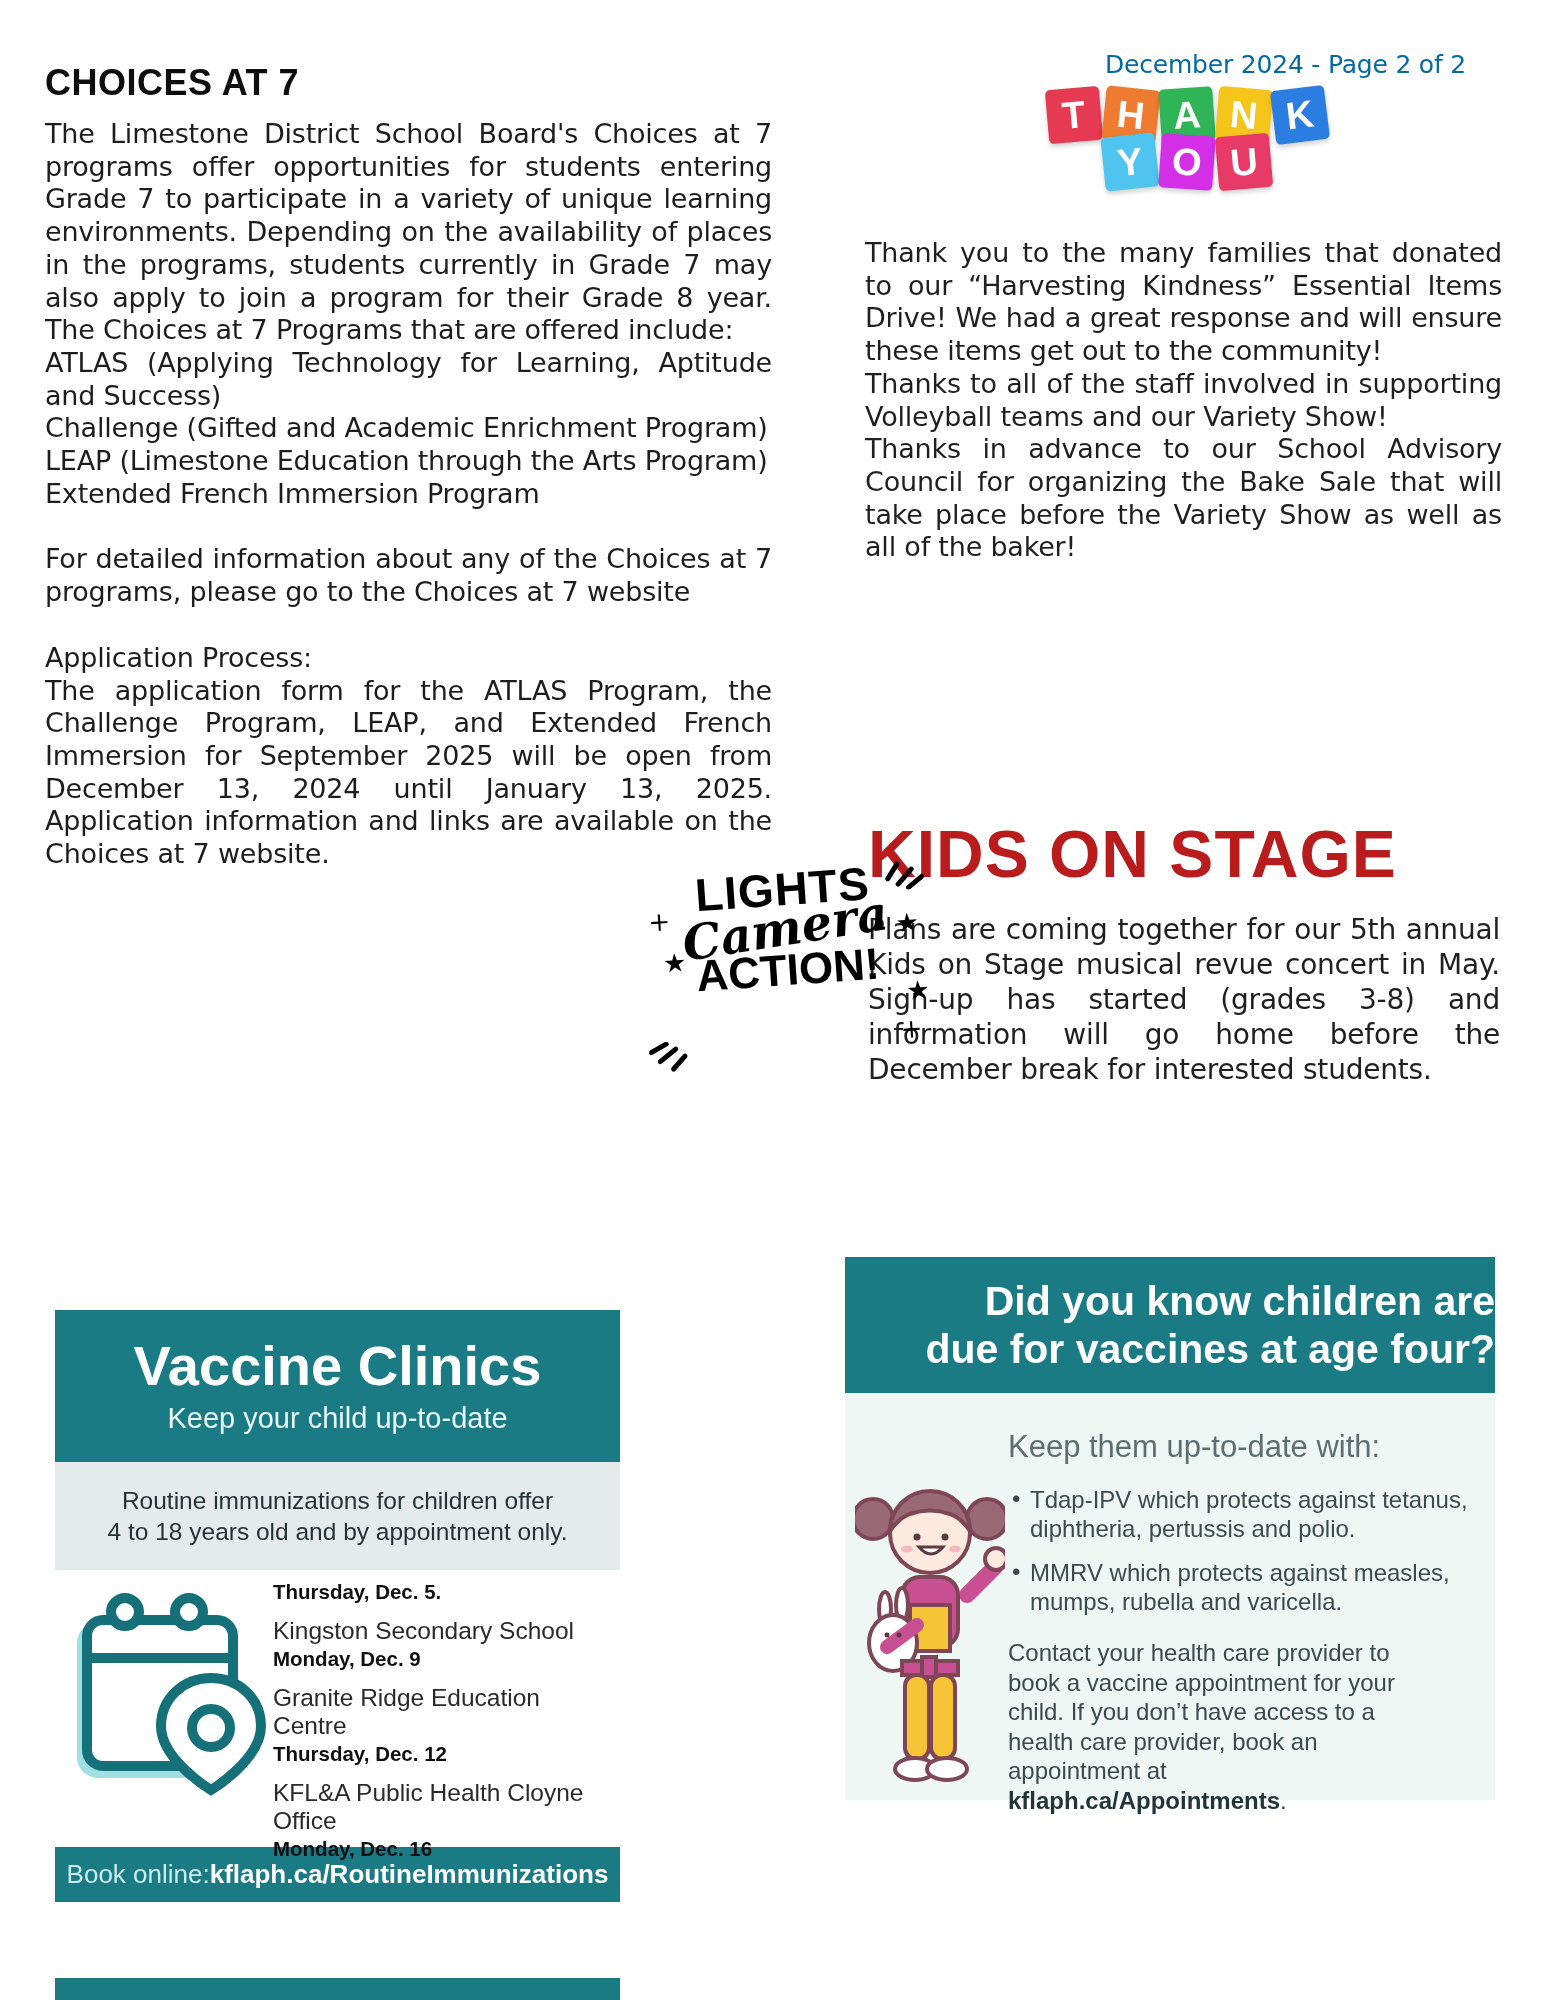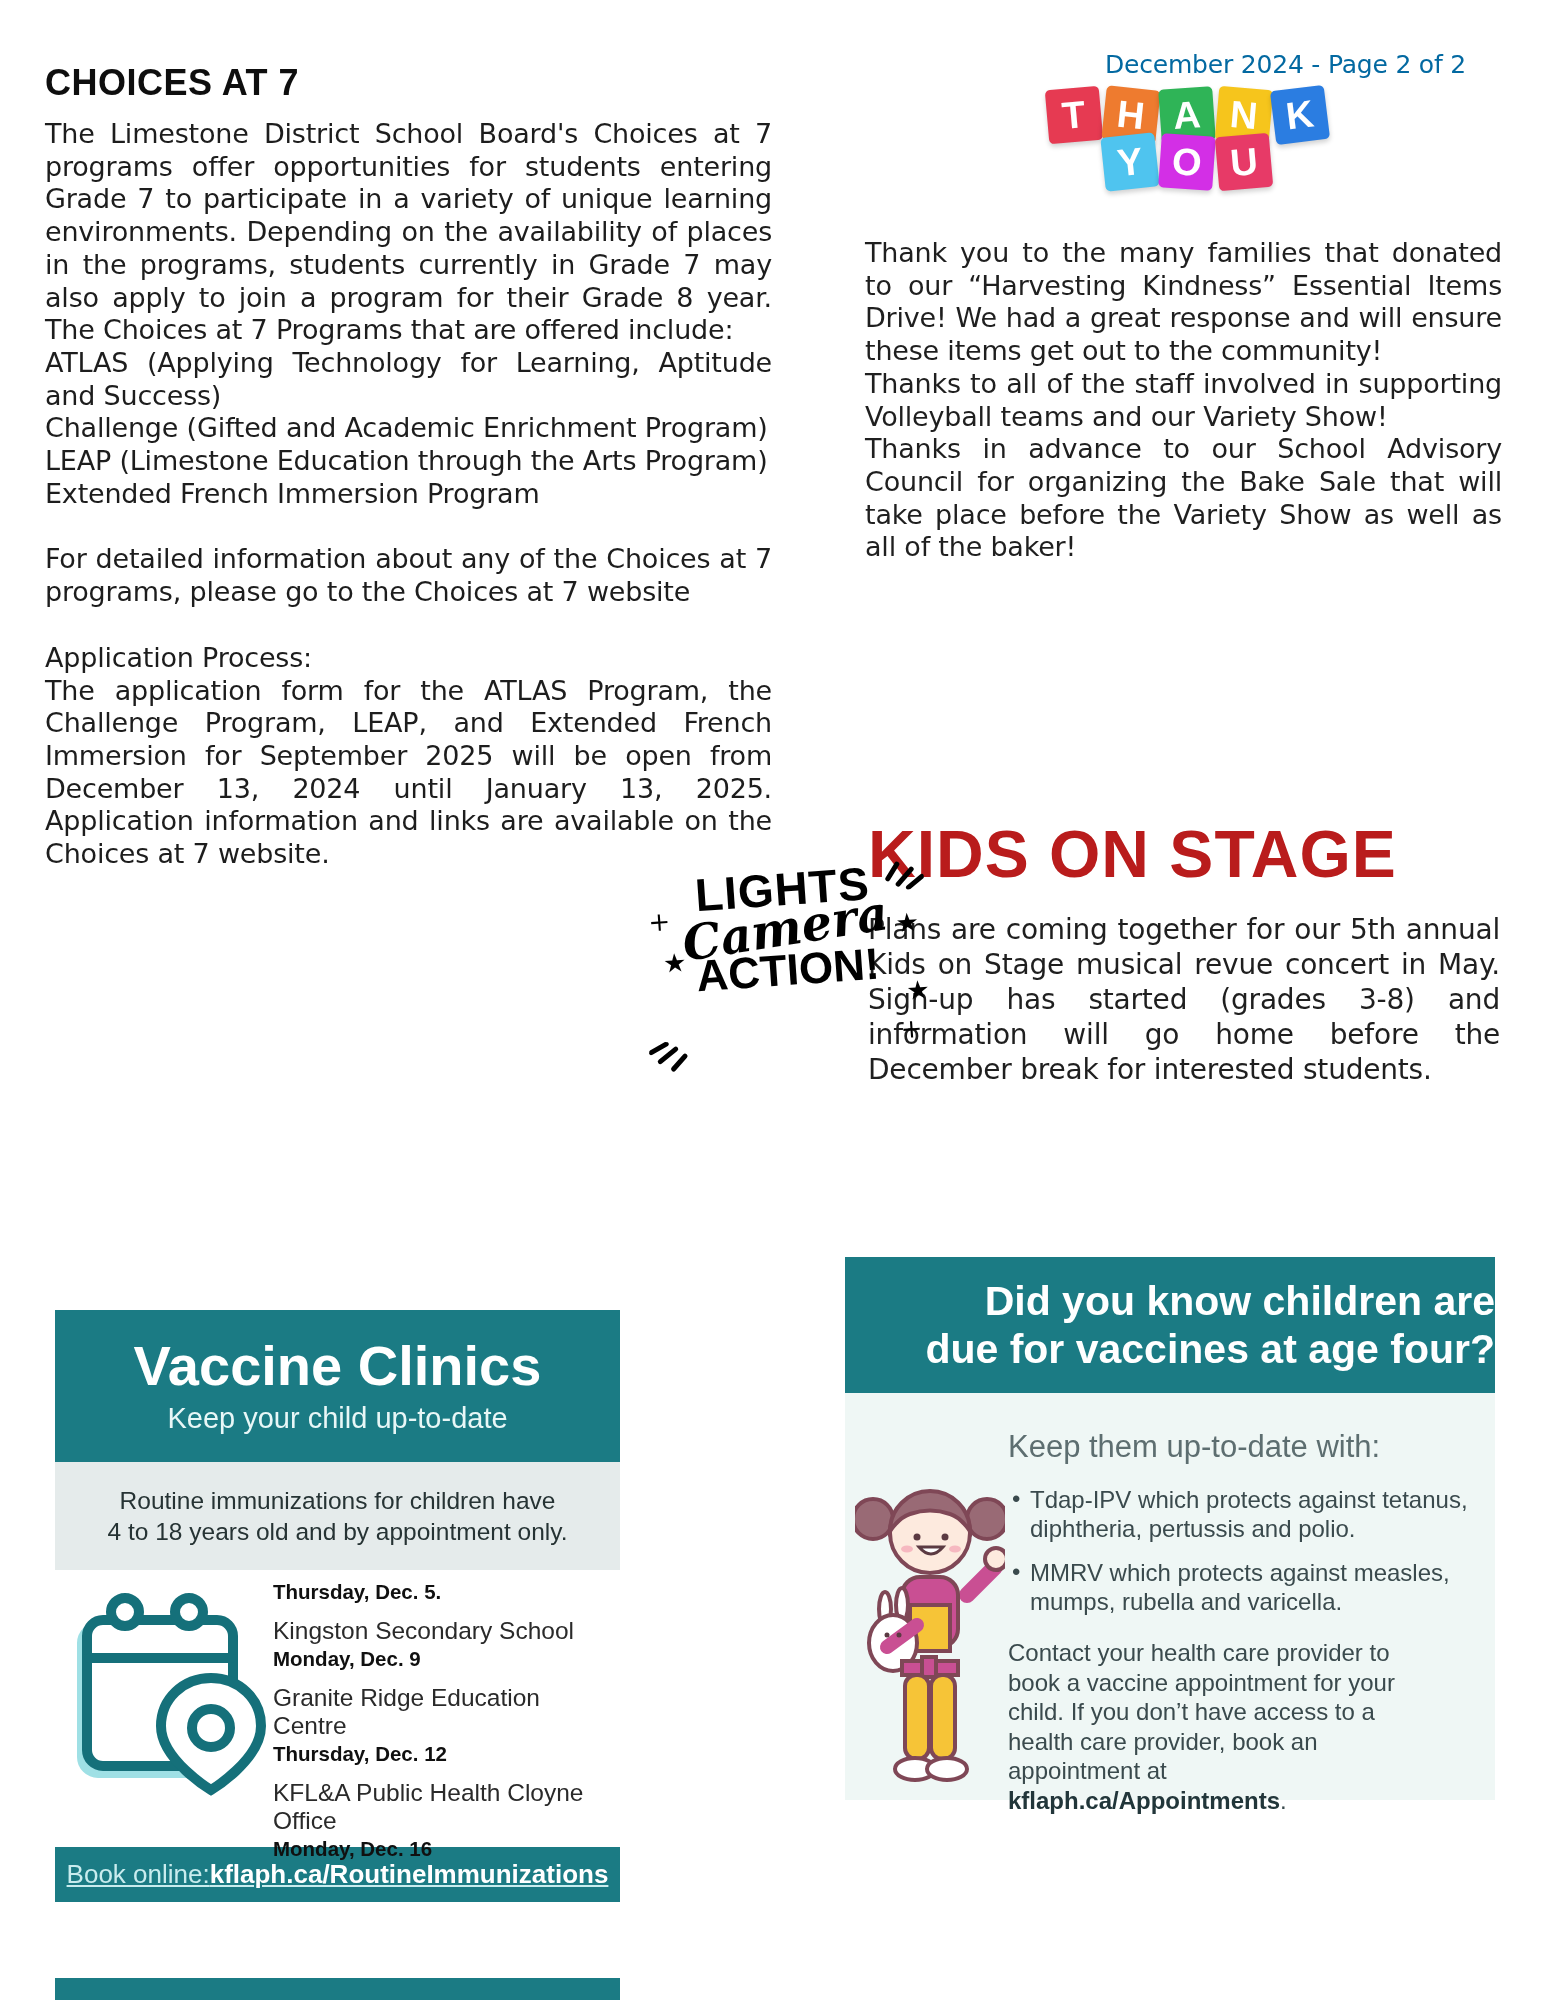--- a/index.html
+++ b/index.html
@@ -50,21 +50,21 @@
   .flyer-left{position:absolute;left:55px;top:1310px;width:565px;font-family:"Liberation Sans",sans-serif;}
   .vc-header{background:#1b7b84;height:152px;display:flex;flex-direction:column;align-items:center;justify-content:center;}
   .vc-title{color:#ffffff;font-size:56px;font-weight:800;line-height:1;margin:0;}
   .vc-sub{color:#e8f7f7;font-size:29px;font-weight:400;margin:8px 0 0 0;}
   .vc-band{background:#e5ebeb;height:108px;display:flex;flex-direction:column;align-items:center;justify-content:center;color:#263334;font-size:24.5px;line-height:31px;}
   .vc-band div{white-space:nowrap;}
   .vc-body{background:#ffffff;height:277px;position:relative;}
   .vc-list{position:absolute;left:218px;top:8px;}
   .vc-name{font-size:24.5px;color:#2a2a2a;margin:0;}
   .vc-date{font-size:20.5px;font-weight:700;color:#101010;margin:2px 0 13px 0;}
-  .vc-footer{background:#1b7b84;height:55px;display:flex;align-items:center;justify-content:center;font-size:26px;color:#c9ecee;text-decoration:underline;}
+  .vc-footer{background:#1b7b84;height:55px;display:flex;align-items:center;justify-content:center;font-size:26px;color:#c9ecee;}
   .vc-footer b{color:#ffffff;}
   .cal-icon{position:absolute;left:16px;top:10px;}
   
   .flyer-right{position:absolute;left:845px;top:1257px;width:650px;font-family:"Liberation Sans",sans-serif;}
   .df-header{background:#1b7b84;height:136px;display:flex;flex-direction:column;align-items:flex-end;justify-content:center;
     color:#ffffff;font-weight:800;font-size:41px;line-height:48px;text-align:center;}
   .df-body{background:#eff7f5;height:407px;position:relative;}
   .df-content{position:absolute;left:163px;top:36px;width:475px;color:#3a4a4d;}
   .df-keep{font-size:31px;color:#5d6e70;margin:0 0 20px 0;}
   .df-bullets{list-style:none;margin:0;padding:0;font-size:24px;line-height:29px;}
@@ -136,21 +136,21 @@
       <path d="M6 30 L16 16 M16 36 L30 22 M26 40 L40 30" stroke="#000" stroke-width="5" stroke-linecap="round" fill="none"></path>
     </svg>
   </div>
 
   <div class="flyer-left">
     <div class="vc-header">
       <p class="vc-title">Vaccine Clinics</p>
       <p class="vc-sub">Keep your child up-to-date</p>
     </div>
     <div class="vc-band">
-      <div>Routine immunizations for children have</div>
+      <div>Routine immunizations for children offer</div>
       <div>4 to 18 years old and by appointment only.</div>
     </div>
     <div class="vc-body">
       <svg class="cal-icon" width="195" height="240" viewBox="0 0 195 240">
         <g transform="translate(-5,7)" stroke="#9fe0e5" stroke-width="10" fill="none" stroke-linecap="round">
           <rect x="16" y="40" width="146" height="146" rx="16"></rect>
           <path d="M18 78 H160"></path>
         </g>
         <g stroke="#15707a" stroke-width="10" fill="#ffffff" stroke-linecap="round">
           <rect x="16" y="40" width="146" height="146" rx="16"></rect>

